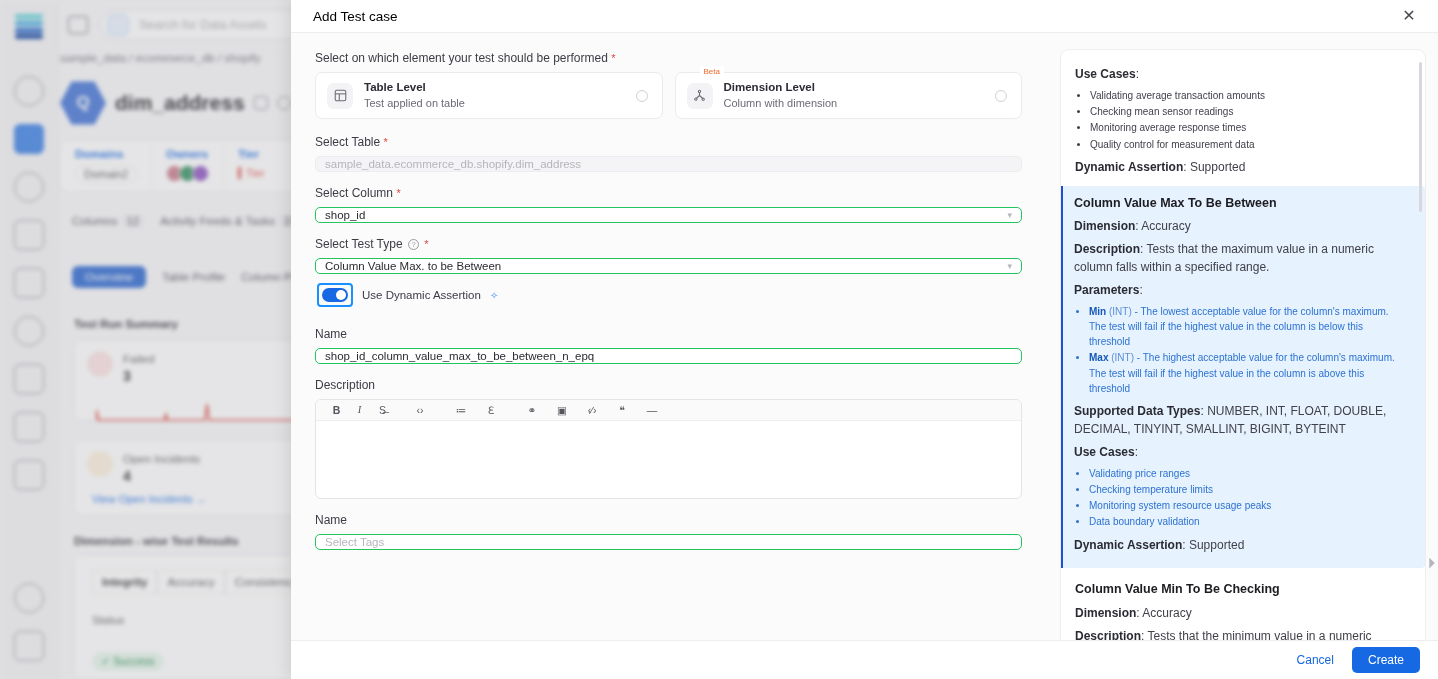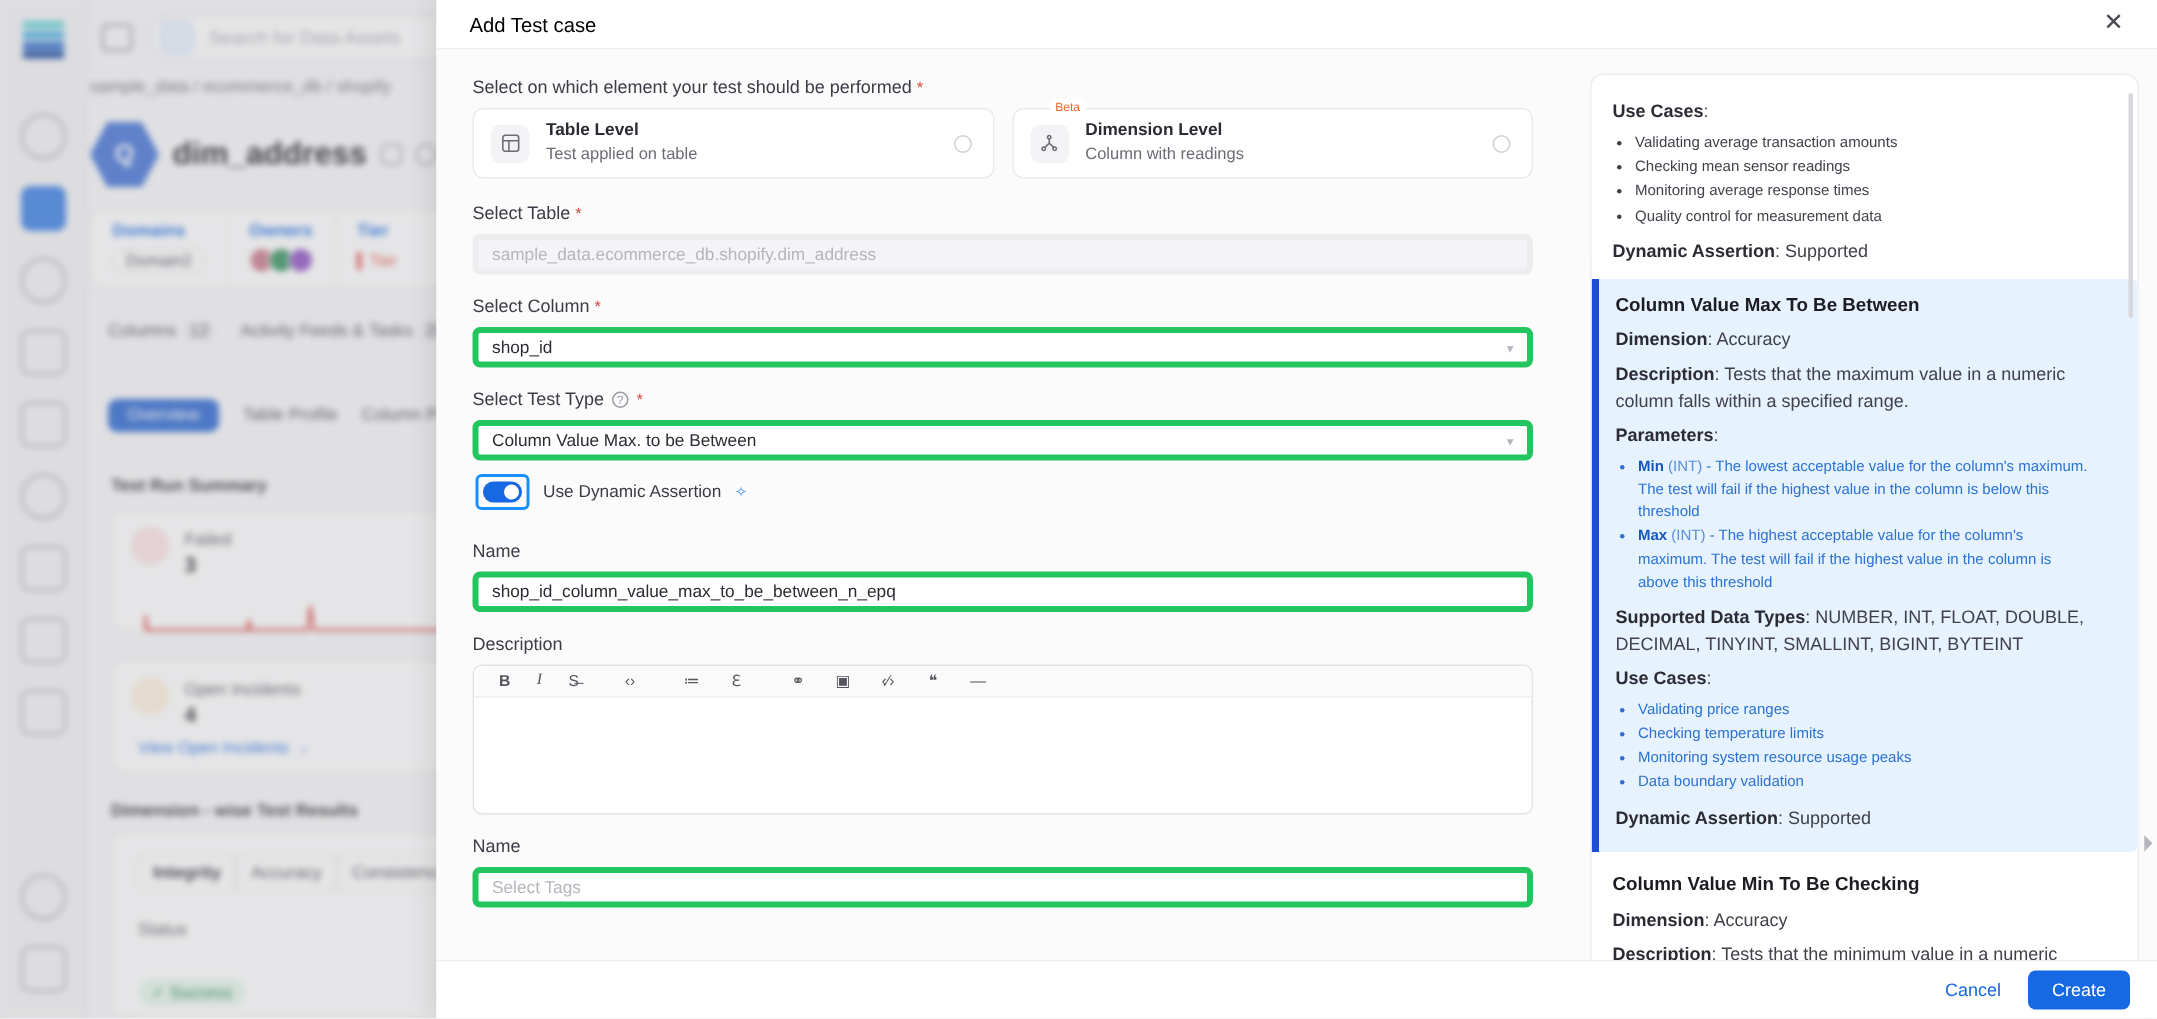--- a/index.html
+++ b/index.html
@@ -160,21 +160,21 @@
     background:#1668e3;border-color:#1668e3; color:#fff; font-size:8px;
     display:flex;align-items:center;justify-content:center;
   }
   .beta {
     position:absolute; top:-7px; left:24px; background:#fff;
     color:#f0692e; font-size:8px; padding:0 4px; border-radius:3px; line-height:11px;
   }
 
   
   .inp {
-    height:27px; border:4px solid #22c55e; border-radius:5px; background:#fff;
+    height:16px; border:1px solid #22c55e; border-radius:5px; background:#fff;
     display:flex; align-items:center; padding:0 9px; font-size:11.5px; color:#2b2b33;
   }
   .inp.disabled { background:#f4f4f6; color:#b5b5bd; border-color:#ededf0;}
   .inp .caret { margin-left:auto; color:#b5b5bd; font-size:9px;}
   .inp .ph { color:#b5b5bd; }
 
   
   .tgl-row { display:flex; align-items:center; gap:9px; margin:9px 0 20px 2px;}
   .tgl-wrap { padding:3px; border:2px solid #1890ff; border-radius:4px; display:inline-flex;}
   .tgl { width:26px;height:14px;border-radius:8px;background:#1668e3; position:relative;}
@@ -200,21 +200,21 @@
   }
   .doc-card {
     background:#fff; border:1px solid #eeeef0; border-radius:9px;
     height:600px; padding:10px 14px 0 14px; overflow:hidden; position:relative;
   }
   .doc p { font-size:12px; color:#41414a; line-height:1.5; margin:5px 0;}
   .doc p b { color:#2b2b33; }
   .doc ul { margin:3px 0 6px 15px; }
   .doc li { font-size:10px; color:#41414a; line-height:1.52; margin-bottom:1px;}
   .hl {
-    background:#e6f2fe; border-left:5px solid #1d4ed8; border-radius:0 4px 4px 0;
+    background:#e6f2fe; border-left:2px solid #1d4ed8; border-radius:0 4px 4px 0;
     margin:10px -14px 10px -14px; padding:10px 28px 9px 11px;
   }
   .hl h3 { font-size:12.5px; font-weight:bold; color:#1c1c22; margin-bottom:7px;}
   .hl li, .hl li a { color:#2c72d2; }
   .hl li b { color:#1558b8; }
   .hl li .muted { color:#5b8fd8; }
   .sec2 h3 { font-size:12.5px; font-weight:bold; color:#1c1c22; margin:14px 0 8px;}
   .doc-scroll {
     position:absolute; right:3px; top:12px; width:3px; height:150px;
     background:#d7d7dd; border-radius:2px;
@@ -396,21 +396,21 @@
             <div class="lvl-ic">
               <svg width="13" height="13" viewBox="0 0 16 16" fill="none" stroke="#6b6b75" stroke-width="1.3">
                 <circle cx="8" cy="3" r="1.4"></circle>
                   <circle cx="3.5" cy="12.5" r="1.4"></circle>
                   <circle cx="12.5" cy="12.5" r="1.4"></circle>
                 <path d="M8 4.4 L8 8 M8 8 L4.3 11.4 M8 8 L11.7 11.4"></path>
               </svg>
             </div>
             <div class="lvl-txt">
               <b>Dimension Level</b>
-              <span>Column with readings</span>
+              <span>Column with dimension</span>
             </div>
             <div class="radio"></div>
           </div>
         </div>
       </div>
 
       <div class="fld">
         <label class="lbl">
           <span>Select Table</span>
           <span class="req">*</span>

